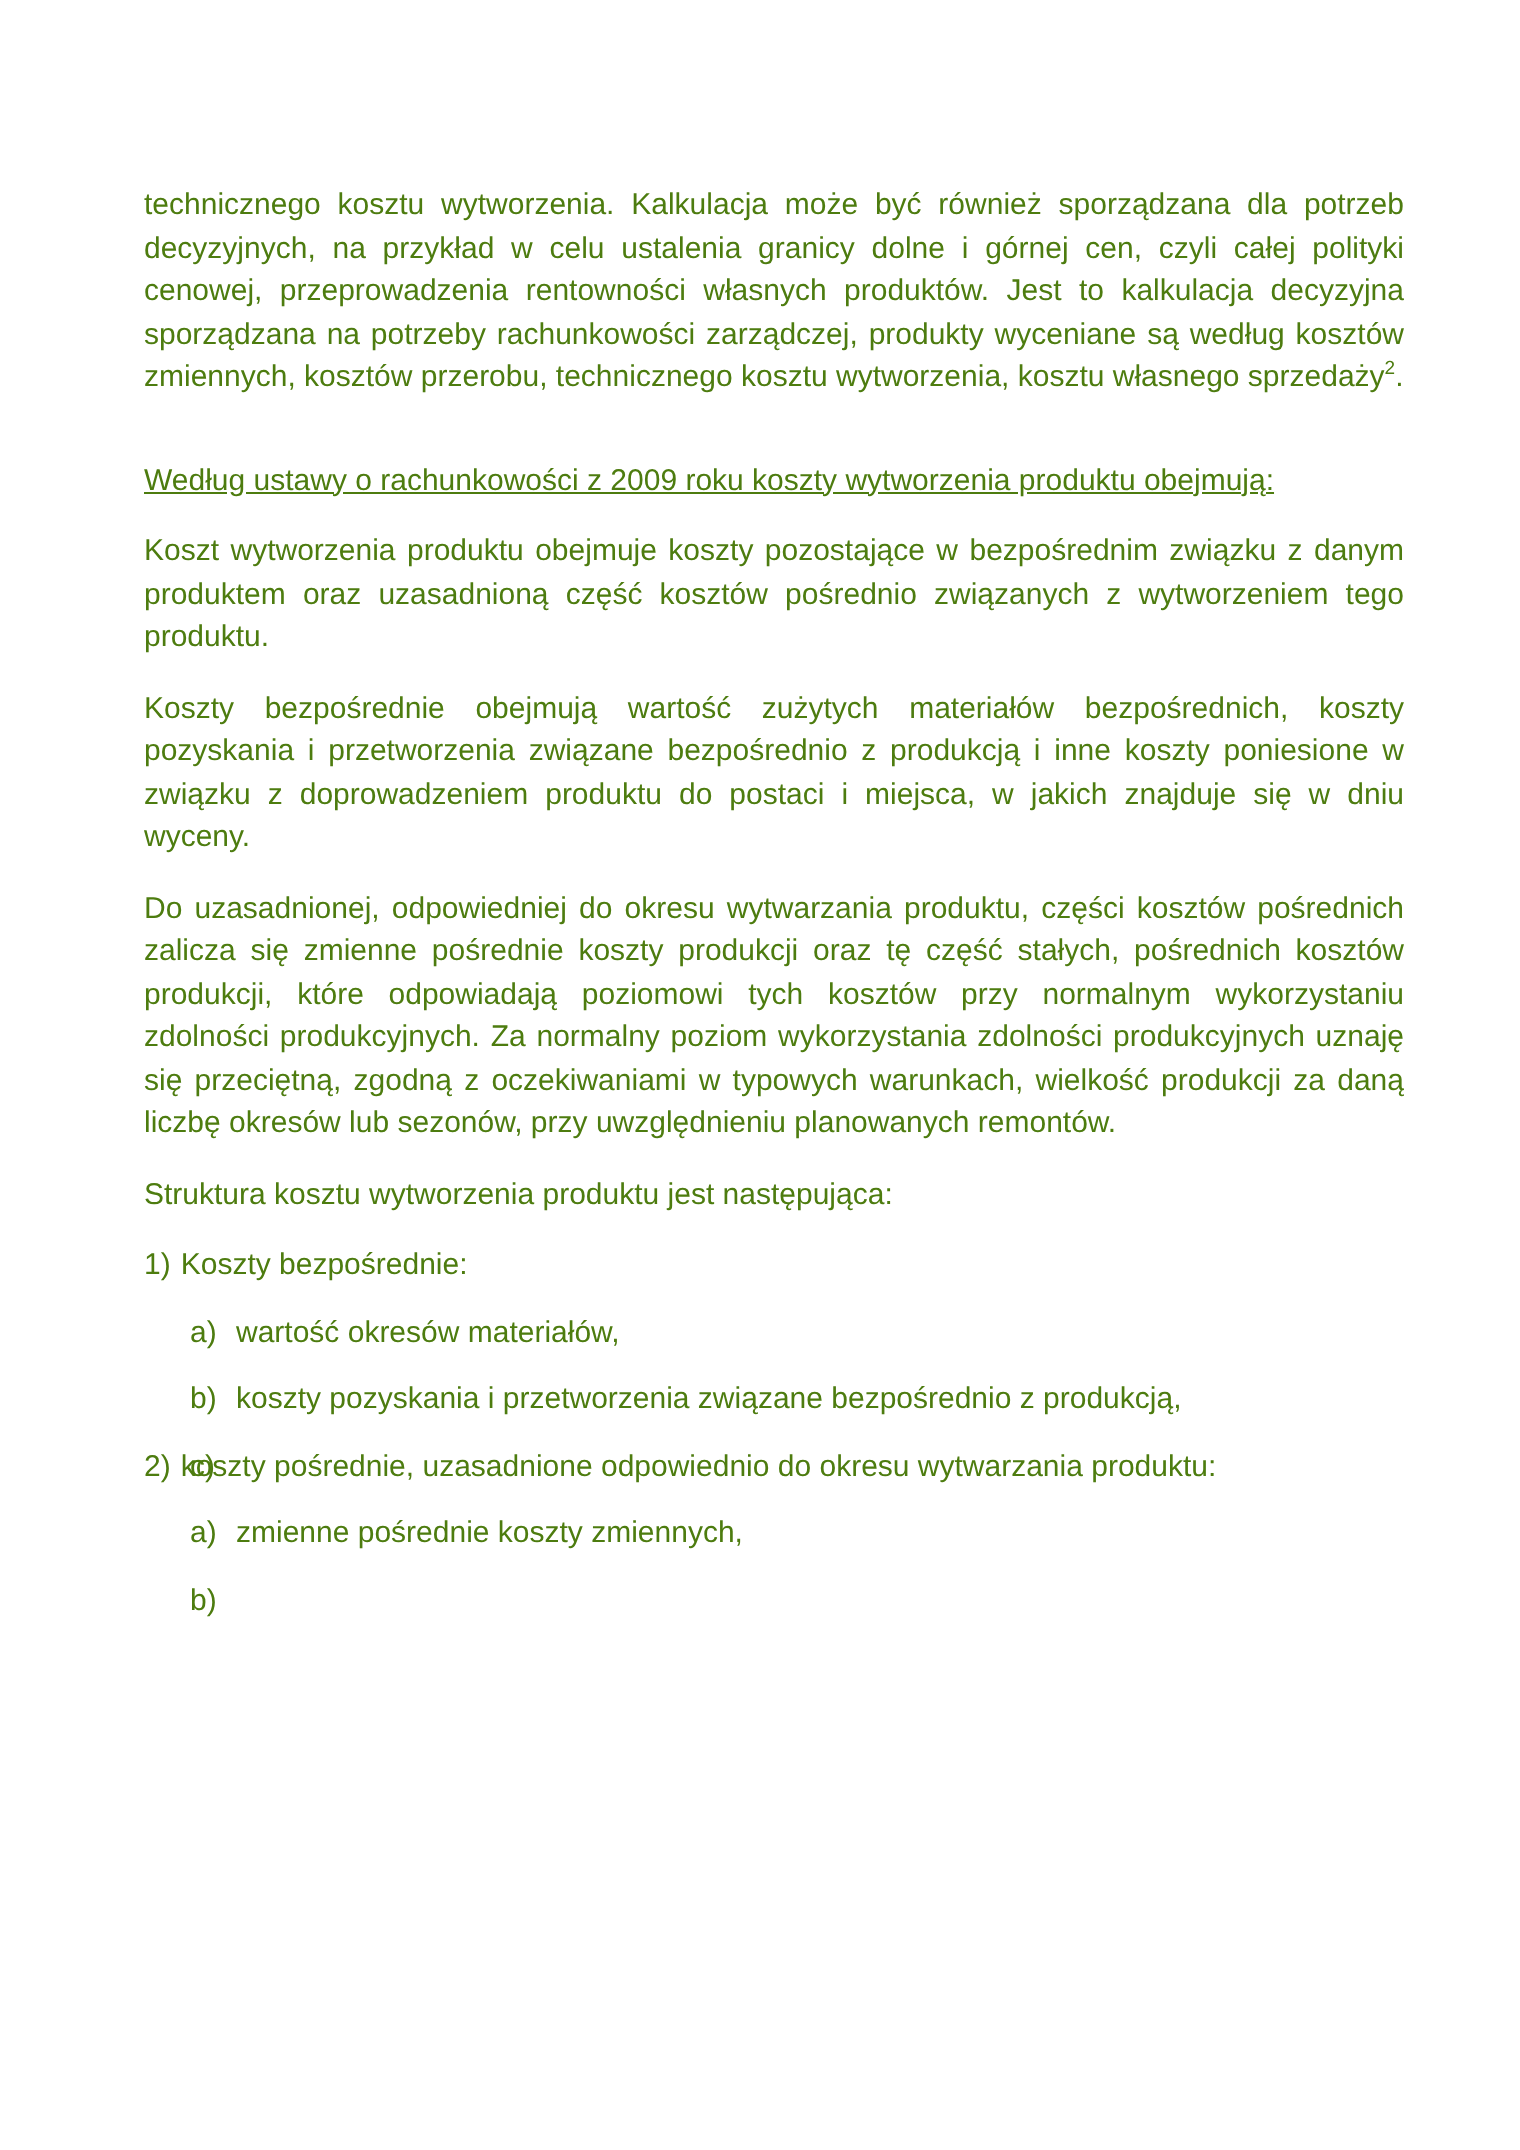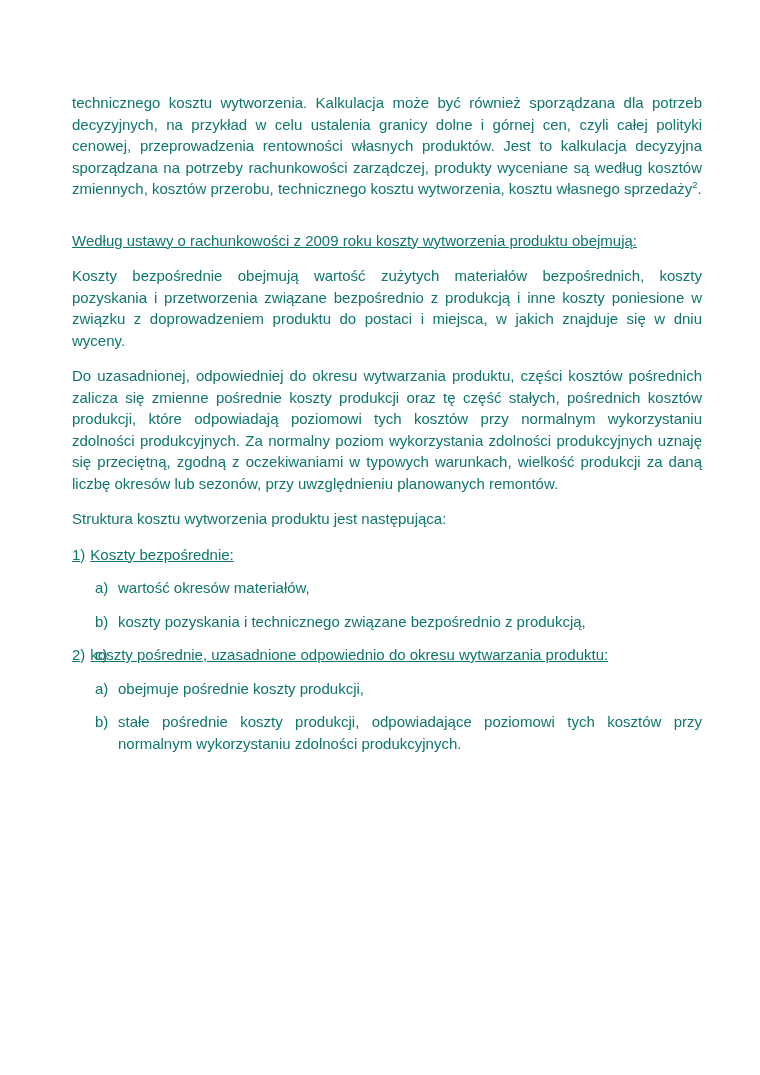--- a/index.html
+++ b/index.html
@@ -14,29 +14,29 @@
   }
   .page {
     box-sizing: border-box;
     width: 760px;
     height: 1075px;
     padding: 92px 58px 0 72px;
     background: #ffffff;
     font-family: "Liberation Sans", sans-serif;
     font-size: 15px;
     line-height: 21.5px;
-    color: #0f766e;
+    color: #4d7c0f;
   }
   p.para {
     margin: 0 0 14px 0;
     text-align: justify;
   }
   p.gap-lg { margin-top: 30px; text-decoration: underline; }
   p.gap-md { margin-top: 6px; }
-  p.list-l1 { margin-bottom: 12px; text-align: justify; text-decoration: underline; }
+  p.list-l1 { margin-bottom: 12px; text-align: justify; }
   .list-l1 .num { margin-right: 5px; }
   p.sub {
     position: relative;
     margin: 0 0 12px 0;
     padding-left: 46px;
     text-align: justify;
   }
   .sub .marker {
     position: absolute;
     left: 23px;
@@ -50,34 +50,35 @@
 </style>
 </head>
 <body>
 
 <div class="page">
 
   <p class="para"><span>technicznego kosztu wytworzenia. Kalkulacja może być również sporządzana dla potrzeb decyzyjnych, na przykład w celu ustalenia granicy dolne i górnej cen, czyli całej polityki cenowej, przeprowadzenia rentowności własnych produktów. Jest to kalkulacja decyzyjna sporządzana na potrzeby rachunkowości zarządczej, produkty wyceniane są według kosztów zmiennych, kosztów przerobu, technicznego kosztu wytworzenia, kosztu własnego sprzedaży</span><sup class="fn">2</sup><span>.</span></p>
 
   <p class="para gap-lg">Według ustawy o rachunkowości z 2009 roku koszty wytworzenia produktu obejmują:</p>
 
+  <p class="para">Koszt wytworzenia produktu obejmuje koszty pozostające w bezpośrednim związku z danym produktem oraz uzasadnioną część kosztów pośrednio związanych z wytworzeniem tego produktu.</p>
 
   <p class="para">Koszty bezpośrednie obejmują wartość zużytych materiałów bezpośrednich, koszty pozyskania i przetworzenia związane bezpośrednio z produkcją i inne koszty poniesione w związku z doprowadzeniem produktu do postaci i miejsca, w jakich znajduje się w dniu wyceny.</p>
 
   <p class="para">Do uzasadnionej, odpowiedniej do okresu wytwarzania produktu, części kosztów pośrednich zalicza się zmienne pośrednie koszty produkcji oraz tę część stałych, pośrednich kosztów produkcji, które odpowiadają poziomowi tych kosztów przy normalnym wykorzystaniu zdolności produkcyjnych. Za normalny poziom wykorzystania zdolności produkcyjnych uznaję się przeciętną, zgodną z oczekiwaniami w typowych warunkach, wielkość produkcji za daną liczbę okresów lub sezonów, przy uwzględnieniu planowanych remontów.</p>
 
   <p class="para gap-md">Struktura kosztu wytworzenia produktu jest następująca:</p>
 
   <p class="para list-l1"><span class="num">1)</span><span>Koszty bezpośrednie:</span></p>
 
   <p class="sub"><span class="marker">a)</span><span>wartość okresów materiałów,</span></p>
 
-  <p class="sub"><span class="marker">b)</span><span>koszty pozyskania i technicznego związane bezpośrednio z produkcją,</span></p>
+  <p class="sub"><span class="marker">b)</span><span>koszty pozyskania i przetworzenia związane bezpośrednio z produkcją,</span></p>
 
   <p class="sub"><span class="marker">c)</span></p>
 
   <p class="para list-l1"><span class="num">2)</span><span>koszty pośrednie, uzasadnione odpowiednio do okresu wytwarzania produktu:</span></p>
 
-  <p class="sub"><span class="marker">a)</span><span>obejmuje pośrednie koszty produkcji,</span></p>
+  <p class="sub"><span class="marker">a)</span><span>zmienne pośrednie koszty zmiennych,</span></p>
 
-  <p class="sub"><span class="marker">b)</span><span>stałe pośrednie koszty produkcji, odpowiadające poziomowi tych kosztów przy normalnym wykorzystaniu zdolności produkcyjnych.</span></p>
+  <p class="sub"><span class="marker">b)</span></p>
 
 </div>
 
 </body></html>

